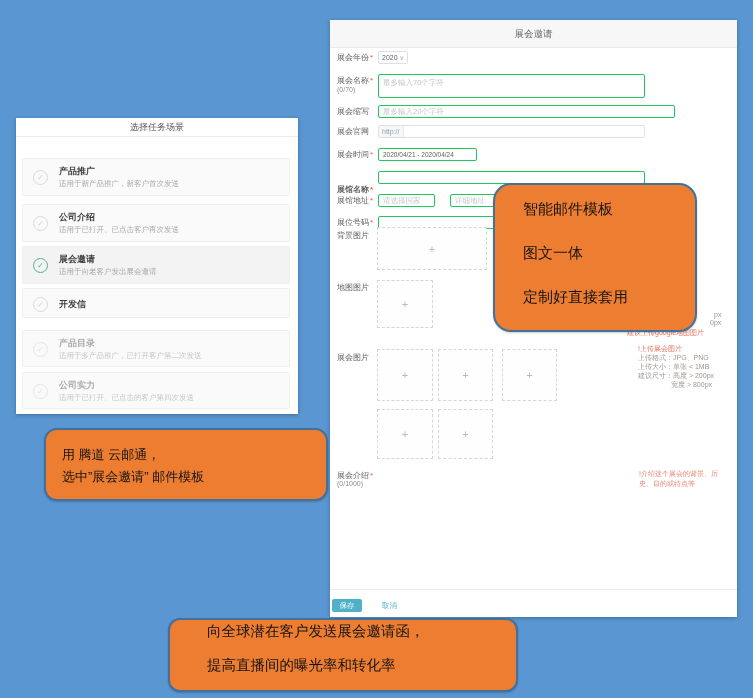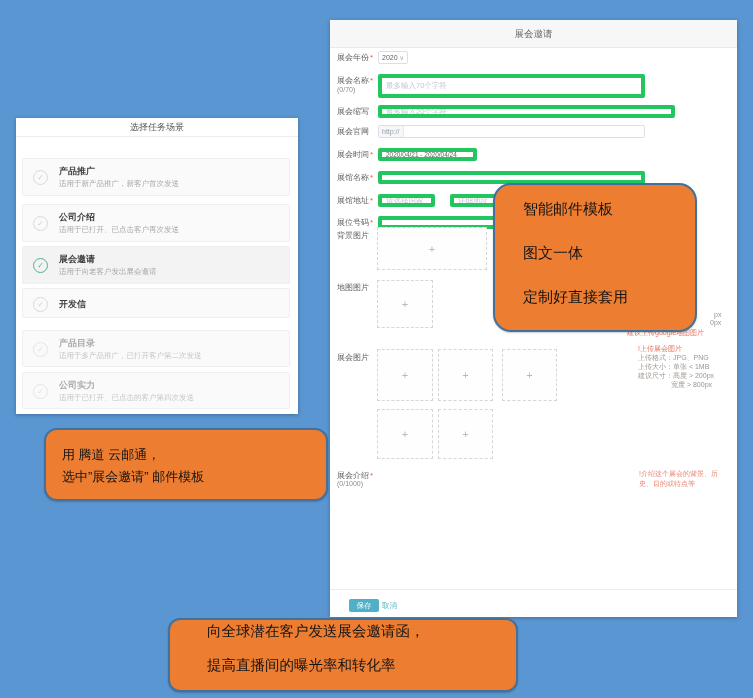--- a/index.html
+++ b/index.html
@@ -21,21 +21,21 @@
   .check.dimc{border-color:#e5e5e5;color:#e0e0e0;}
   .s-title{position:absolute;left:36px;top:6px;font-size:9px;font-weight:bold;color:#404040;text-align:center;}
   .s-desc{position:absolute;left:36px;top:20px;font-size:7.5px;color:#a8a8a8;}
   
   .right{left:330px;top:20px;width:407px;height:597px;}
   .dlg-head{height:27px;line-height:27px;background:#f7f7f7;border-bottom:1px solid #e9e9e9;
     text-align:center;font-size:9.5px;color:#666;}
   .lbl{position:absolute;left:7px;width:42px;font-size:8px;color:#5f6266;line-height:9px;}
   .star{color:#f05b51;margin-left:1px;}
   .counter{position:absolute;left:7px;font-size:7px;color:#8a8d91;}
-  .inp, textarea.inp{position:absolute;border:4px solid #22c55e;border-radius:2px;background:#fff;
+  .inp, textarea.inp{position:absolute;border:1px solid #22c55e;border-radius:2px;background:#fff;
     font-size:7.5px;color:#606266;padding:0 4px;box-sizing:border-box;outline:none;
     font-family:"Liberation Sans","DejaVu Sans",sans-serif;resize:none;}
   textarea.inp{padding:3px 4px;}
   .inp::placeholder,textarea.inp::placeholder{color:#c3c7cd;}
   .fakesel{position:absolute;border:1px solid #dcdfe6;border-radius:2px;background:#fff;
     font-size:7px;color:#606266;display:flex;align-items:center;justify-content:space-between;
     padding:0 3px;box-sizing:border-box;}
   .chev{font-size:6px;color:#9aa0a6;}
   .grp{position:absolute;display:flex;border:1px solid #dcdfe6;border-radius:2px;background:#fff;
     box-sizing:border-box;overflow:hidden;}
@@ -113,21 +113,21 @@
 
     <div class="lbl" style="top:107px;"><span>展会官网</span></div>
     <div class="grp" style="left:48px;top:105px;width:267px;height:13px;">
       <span class="pre">http://</span>
       <input style="">
     </div>
 
     <div class="lbl" style="top:130px;"><span>展会时间</span><span class="star">*</span></div>
     <input class="inp" style="left: 48px; top: 128px; width: 99px; height: 13px; font-size: 6.5px;" value="2020/04/21 - 2020/04/24">
 
-    <div class="lbl" style="top:153px;"><span>展馆名称</span><span class="star">*</span></div>
+    <div class="lbl" style="top:165px;font-weight:bold;"><span>展馆名称</span><span class="star">*</span></div>
     <input class="inp" style="left: 48px; top: 151px; width: 267px; height: 13px;">
 
     <div class="lbl" style="top:176px;"><span>展馆地址</span><span class="star">*</span></div>
     <input class="inp" style="left: 48px; top: 174px; width: 57px; height: 13px;" placeholder="请选择国家">
     <input class="inp" style="left: 120px; top: 174px; width: 78px; height: 13px;" placeholder="详细地址">
 
     <div class="lbl" style="top:198px;"><span>展位号码</span><span class="star">*</span></div>
     <input class="inp" style="left: 48px; top: 196px; width: 267px; height: 13px;">
 
     <div class="lbl" style="top:211px;"><span>背景图片</span></div>
@@ -163,21 +163,21 @@
     <div class="tip-gray" style="left:308px;top:333px;">上传格式：JPG、PNG</div>
     <div class="tip-gray" style="left:308px;top:342px;">上传大小：单张 &lt; 1MB</div>
     <div class="tip-gray" style="left:308px;top:351px;">建议尺寸：高度 &gt; 200px</div>
     <div class="tip-gray" style="left:341px;top:360px;">宽度 &gt; 800px</div>
 
     <div class="lbl" style="top:451px;"><span>展会介绍</span><span class="star">*</span></div>
     <div class="counter" style="top:460px;">(0/1000)</div>
     <div class="tip-red" style="left:309px;top:449px;width:80px;line-height:10px;color:#e98674;"><span>!</span><span>介绍这个展会的背景、历史、目的或特点等</span></div>
 
     <div class="divider" style="top:569px;"></div>
-    <button class="btn-save" style="left:19px;top:579px;width:30px;height:13px;">保存</button>
+    <button class="btn-save" style="left:2px;top:579px;width:30px;height:13px;">保存</button>
     <button class="btn-cancel" style="left:52px;top:581px;">取消</button>
   </section>
 
   <div class="bubble" style="left:493px;top:183px;width:204px;height:149px;border-radius:18px;font-size:15px;">
     <span style="left:28px;top:15px;">智能邮件模板</span>
     <span style="left:28px;top:59px;">图文一体</span>
     <span style="left:28px;top:103px;">定制好直接套用</span>
   </div>
 
   <div class="bubble" style="left:44px;top:428px;width:284px;height:73px;border-radius:13px;font-size:13px;">

